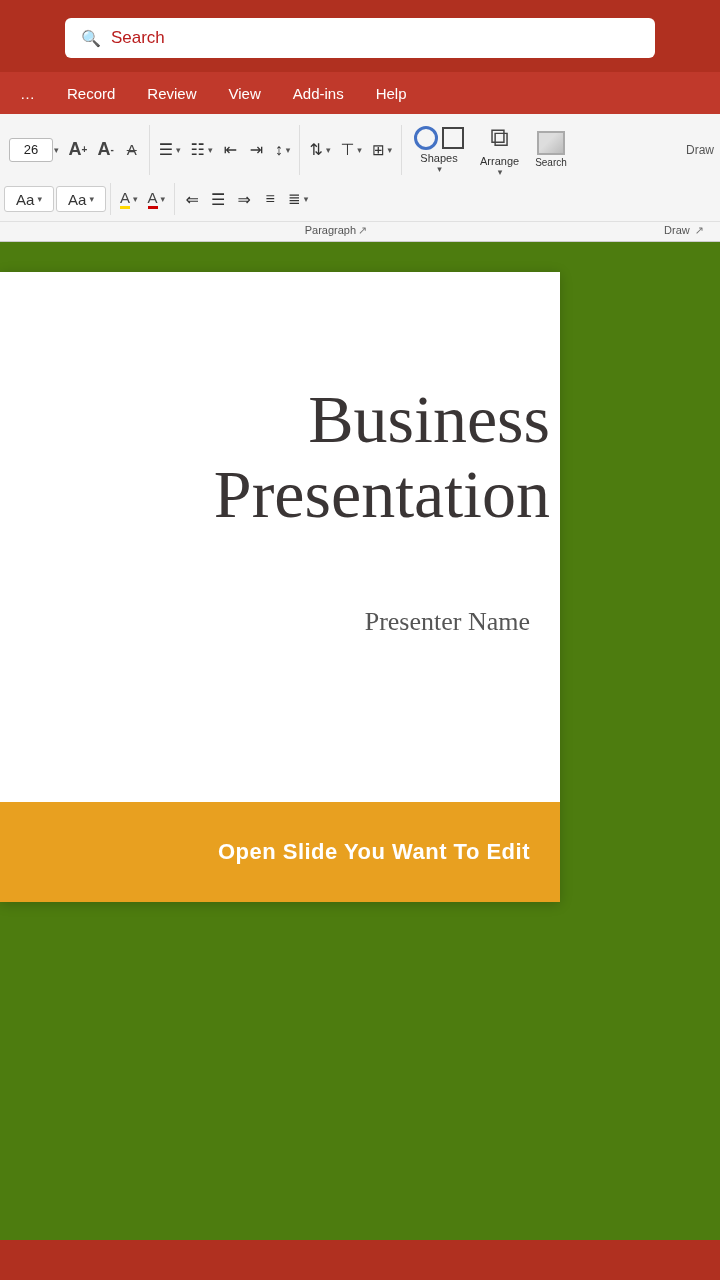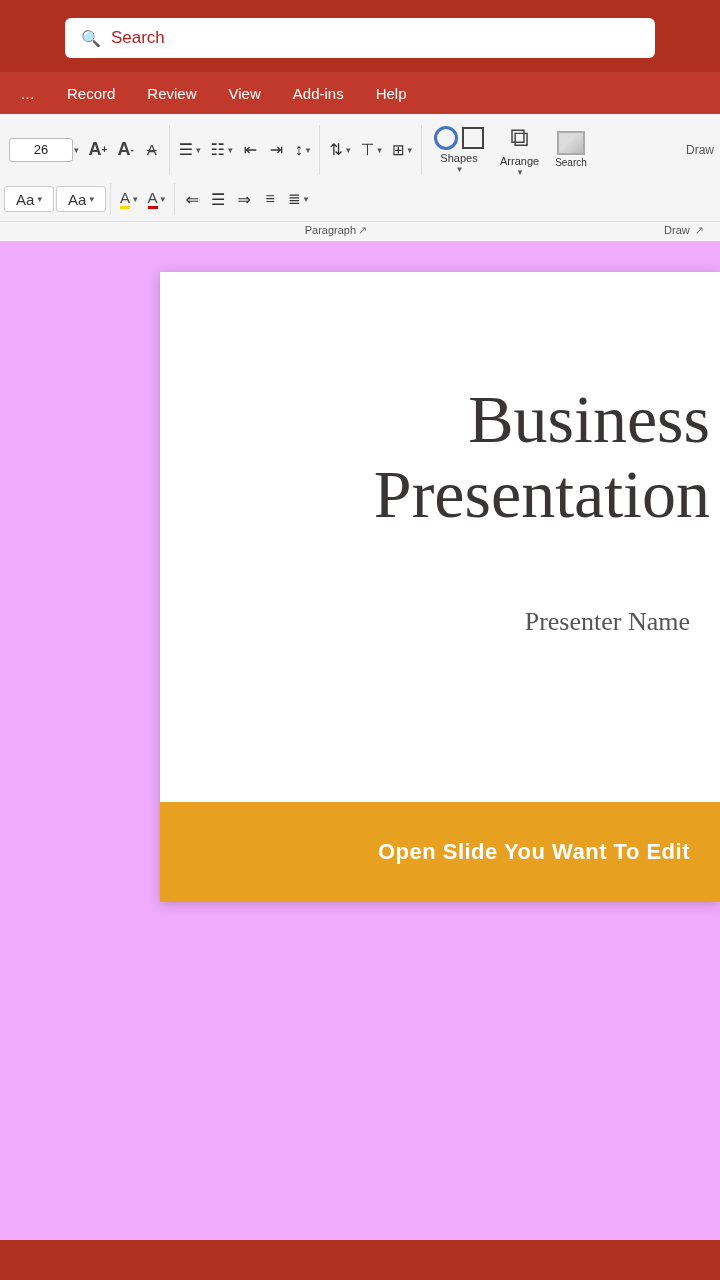--- a/index.html
+++ b/index.html
@@ -75,21 +75,21 @@
       height: 26px;
     }
     .rb-btn.with-dropdown {
       display: flex;
       align-items: center;
       gap: 2px;
     }
     .font-size-box {
       border: 1px solid #bbb;
       border-radius: 3px;
-      width: 64px;
+      width: 44px;
       height: 24px;
       font-size: 13px;
       text-align: center;
       background: white;
       color: #222;
       display: flex;
       align-items: center;
       justify-content: center;
       cursor: pointer;
     }
@@ -111,24 +111,24 @@
       min-width: 55px;
     }
     .large-btn-label {
       font-size: 11px;
       color: #333;
       margin-top: 2px;
     }
 
     
     .slide-area {
-      background: #f0abfc;
+      background: #4d7c0f;
       flex: 1;
       display: flex;
-      justify-content: flex-end;
+      justify-content: flex-start;
       align-items: flex-start;
       padding: 30px 0 0 0;
       height: calc(1280px - 42px - 42px - 100px - 80px);
       position: relative;
     }
     .slide-canvas {
       background: white;
       width: 560px;
       height: 630px;
       position: relative;

